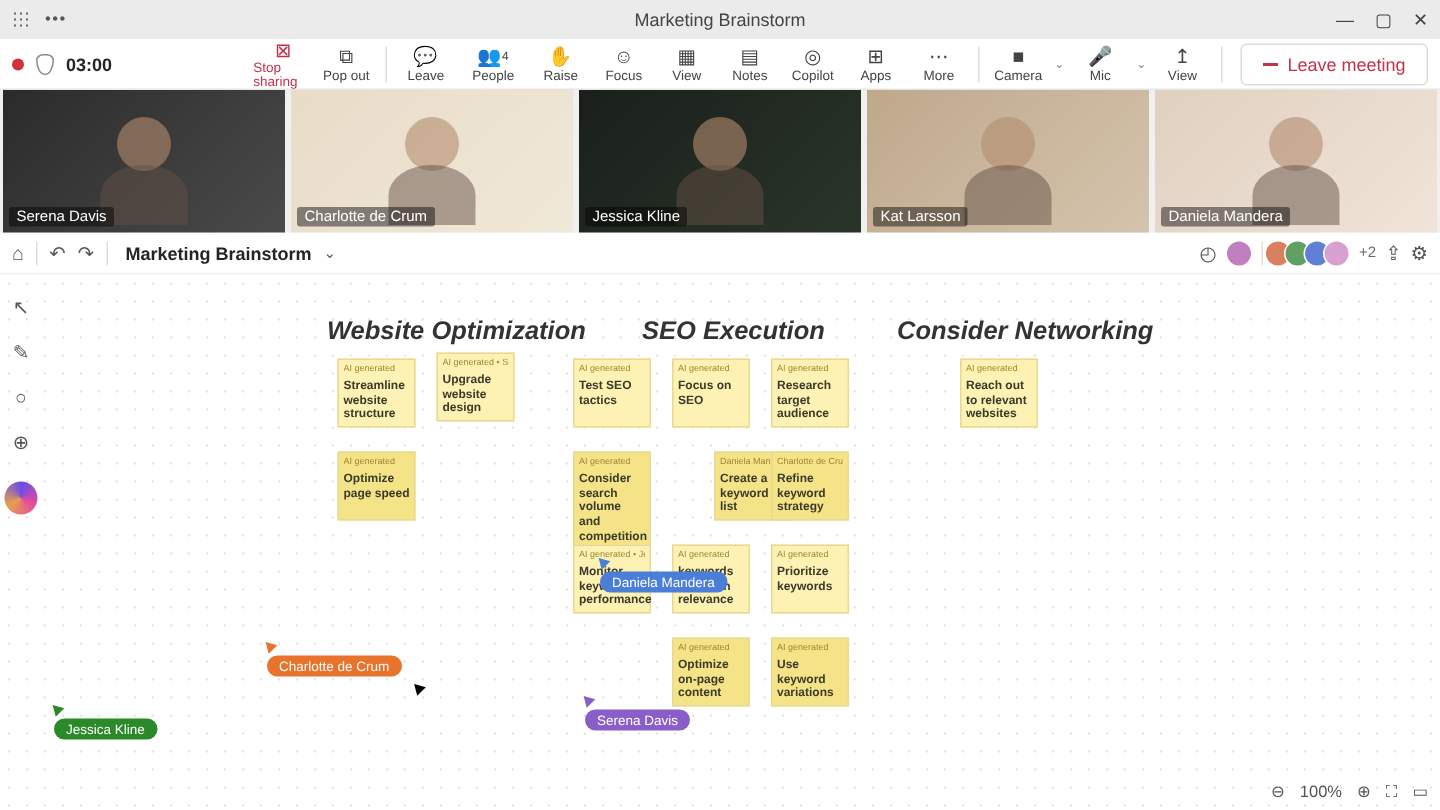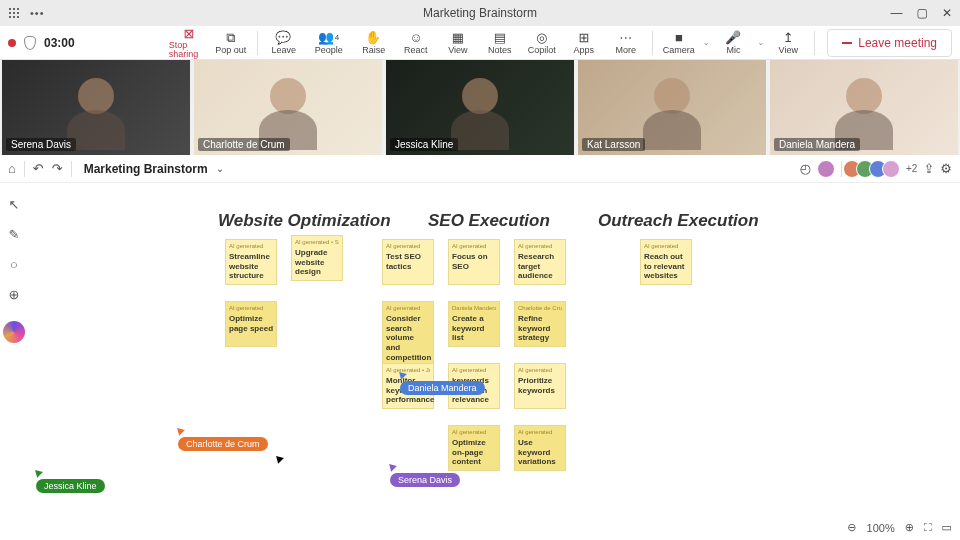--- a/index.html
+++ b/index.html
@@ -110,21 +110,21 @@
     <div class="tool people">
         <div class="icn">👥<sup style="font-size:8px">4</sup></div>
         <div class="lbl">People</div>
       </div>
     <div class="tool">
         <div class="icn">✋</div>
         <div class="lbl">Raise</div>
       </div>
     <div class="tool">
         <div class="icn">☺</div>
-        <div class="lbl">React</div>
+        <div class="lbl">Focus</div>
       </div>
     <div class="tool">
         <div class="icn">▦</div>
         <div class="lbl">View</div>
       </div>
     <div class="tool">
         <div class="icn">▤</div>
         <div class="lbl">Notes</div>
       </div>
     <div class="tool">
@@ -224,21 +224,21 @@
   </div>
   <div class="zoombar">
     <span>⊖</span>
     <span>100%</span>
     <span>⊕</span>
     <span>⛶</span>
     <span>▭</span>
   </div>
 <div class="colhdr" style="left: 218px; top: 28px;">Website Optimization</div>
     <div class="colhdr" style="left: 428px; top: 28px;">SEO Execution</div>
-    <div class="colhdr" style="left: 598px; top: 28px;">Outreach Execution</div>
+    <div class="colhdr" style="left: 598px; top: 28px;">Consider Networking</div>
     <div class="note" style="left: 225px; top: 56px;">
       <div class="tag">AI generated</div>
       <div class="txt">Streamline website structure</div>
     </div>
     <div class="note" style="left: 291px; top: 52px;">
       <div class="tag">AI generated • Serena Davis</div>
       <div class="txt">Upgrade website design</div>
     </div>
     <div class="note dark" style="left: 225px; top: 118px;">
       <div class="tag">AI generated</div>
@@ -253,21 +253,21 @@
       <div class="txt">Focus on SEO</div>
     </div>
     <div class="note" style="left: 514px; top: 56px;">
       <div class="tag">AI generated</div>
       <div class="txt">Research target audience</div>
     </div>
     <div class="note dark" style="left: 382px; top: 118px;">
       <div class="tag">AI generated</div>
       <div class="txt">Consider search volume and competition</div>
     </div>
-    <div class="note dark" style="left: 448px; top: 118px;">
+    <div class="note dark" style="left: 476px; top: 118px;">
       <div class="tag">Daniela Mandera</div>
       <div class="txt">Create a keyword list</div>
     </div>
     <div class="note dark" style="left: 514px; top: 118px;">
       <div class="tag">Charlotte de Crum</div>
       <div class="txt">Refine keyword strategy</div>
     </div>
     <div class="note" style="left: 382px; top: 180px;">
       <div class="tag">AI generated • Jessica Kline</div>
       <div class="txt">Monitor keyword performance</div>

